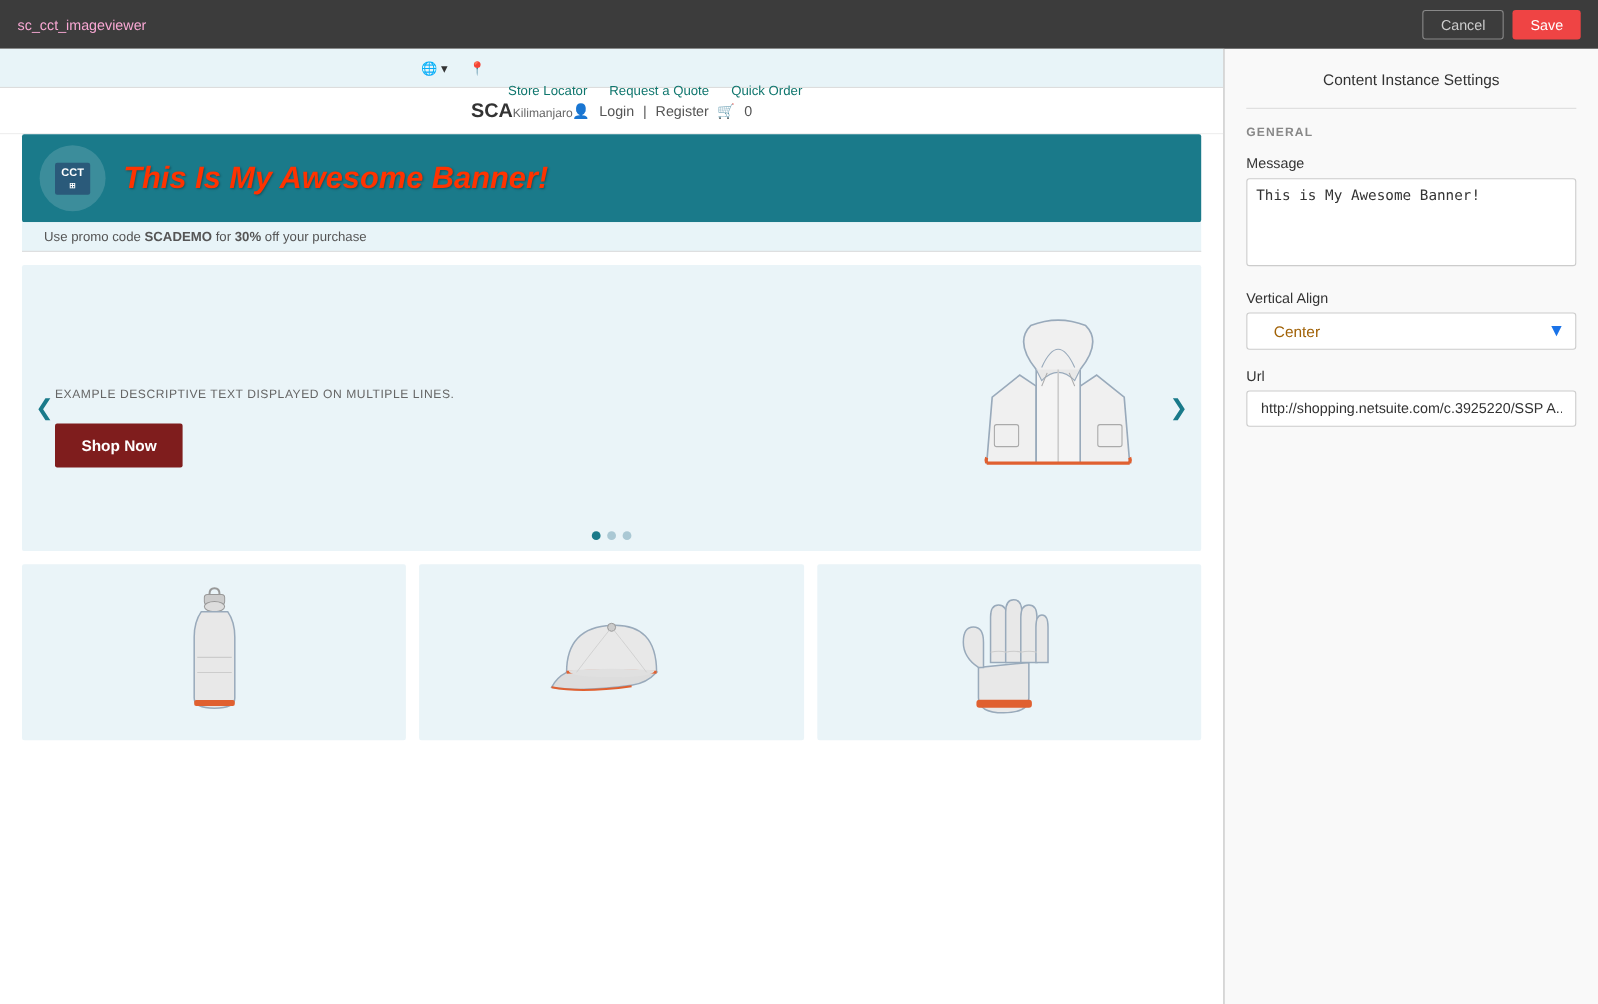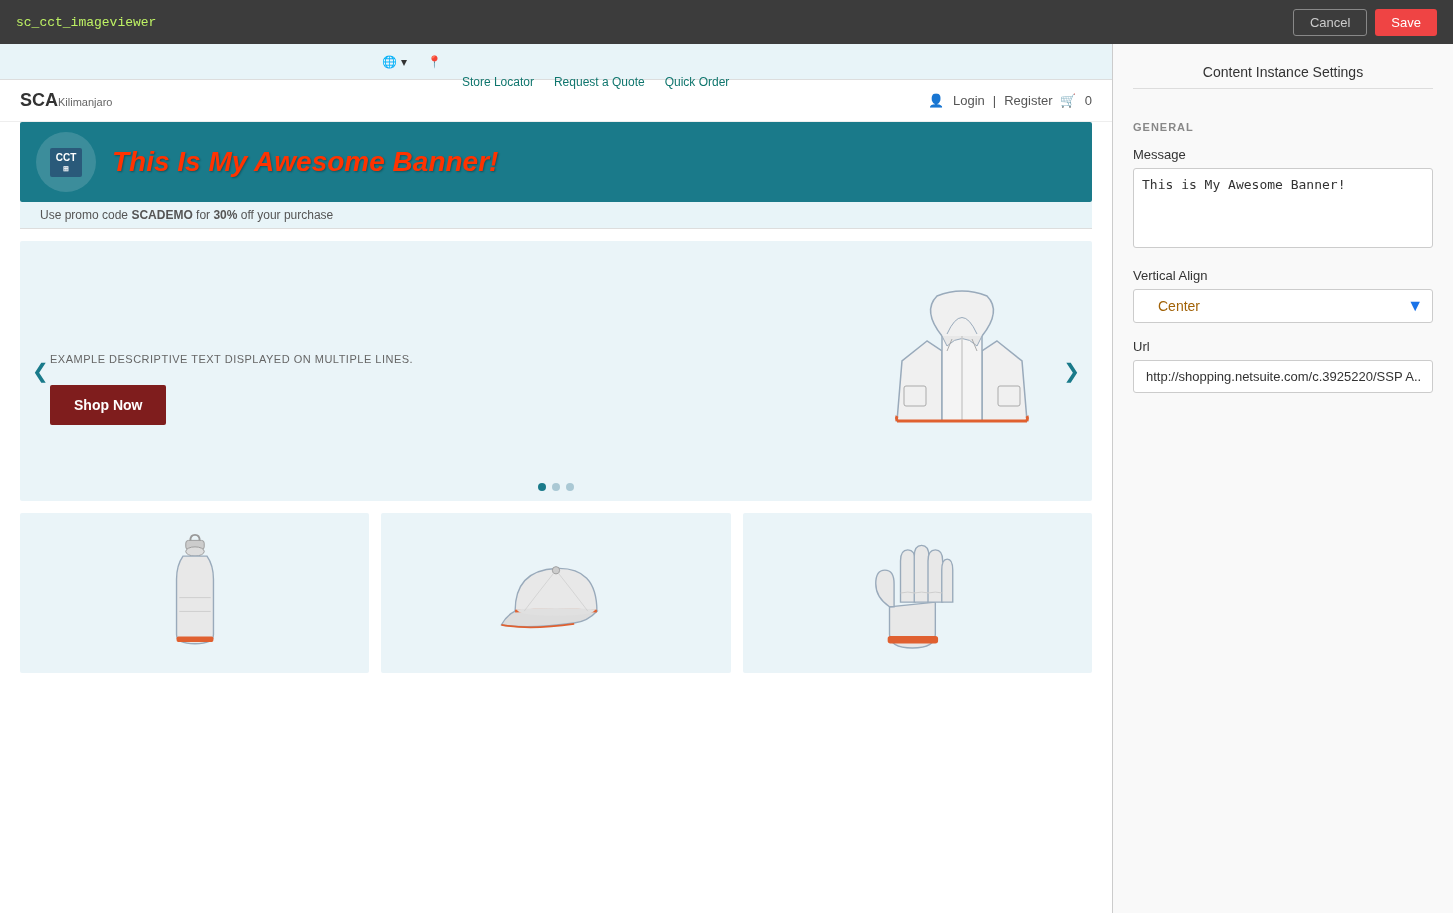--- a/index.html
+++ b/index.html
@@ -8,21 +8,21 @@
     
     .top-bar {
       background: #3c3c3c;
       height: 44px;
       display: flex;
       align-items: center;
       justify-content: space-between;
       padding: 0 16px;
       flex-shrink: 0;
     }
-    .top-bar-title { color: #bef264; font-size: 13px; font-family: Liberation Mono, monospace; }
+    .top-bar-title { color: #f9a8d4; font-size: 13px; }
     .top-bar-actions { display: flex; gap: 8px; }
     .btn-cancel {
       background: transparent;
       border: 1px solid #888;
       color: #ccc;
       padding: 5px 16px;
       font-size: 13px;
       cursor: pointer;
       border-radius: 3px;
     }
@@ -70,21 +70,21 @@
       gap: 20px;
       font-size: 12px;
       color: #333;
       border-bottom: 1px solid #ddd;
     }
     .store-top-bar a { color: #0f766e; text-decoration: none; margin-top: 40px; }
 
     .store-header {
       display: flex;
       align-items: center;
-      justify-content: space-between;
+      justify-content: center;
       padding: 10px 20px;
       border-bottom: 1px solid #eee;
     }
     .store-logo { font-size: 18px; font-weight: bold; color: #333; }
     .store-logo span { font-size: 11px; font-weight: normal; color: #666; }
     .store-user-actions { display: flex; align-items: center; gap: 8px; font-size: 13px; color: #555; }
     .cart-icon { color: #e53e3e; }
 
     .banner-section {
       background: #1a7a8a;
@@ -218,22 +218,22 @@
     .bottle-svg { width: 70px; height: 120px; }
     .cap-svg { width: 120px; height: 100px; }
     .glove-svg { width: 110px; height: 120px; }
 
     
     .settings-title {
       font-size: 14px;
       font-weight: normal;
       color: #333;
       text-align: center;
-      margin-bottom: 32px;
-      padding-bottom: 8px;
+      margin-bottom: 16px;
+      padding-bottom: 18px;
       border-bottom: 1px solid #ddd;
     }
     .section-label {
       font-size: 11px;
       font-weight: bold;
       color: #888;
       letter-spacing: 1px;
       margin-bottom: 14px;
     }
     .field-label {

